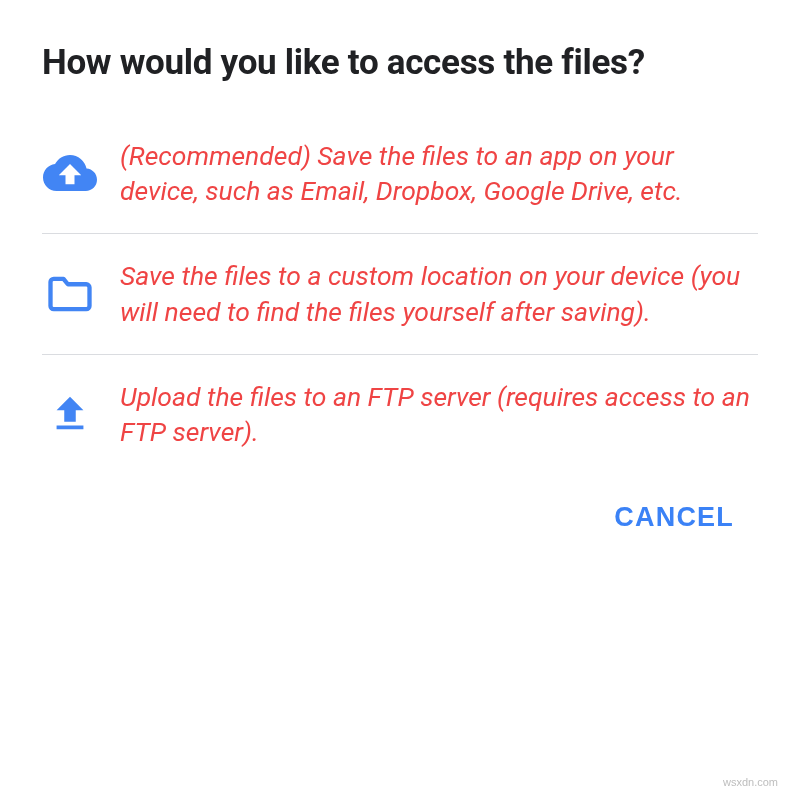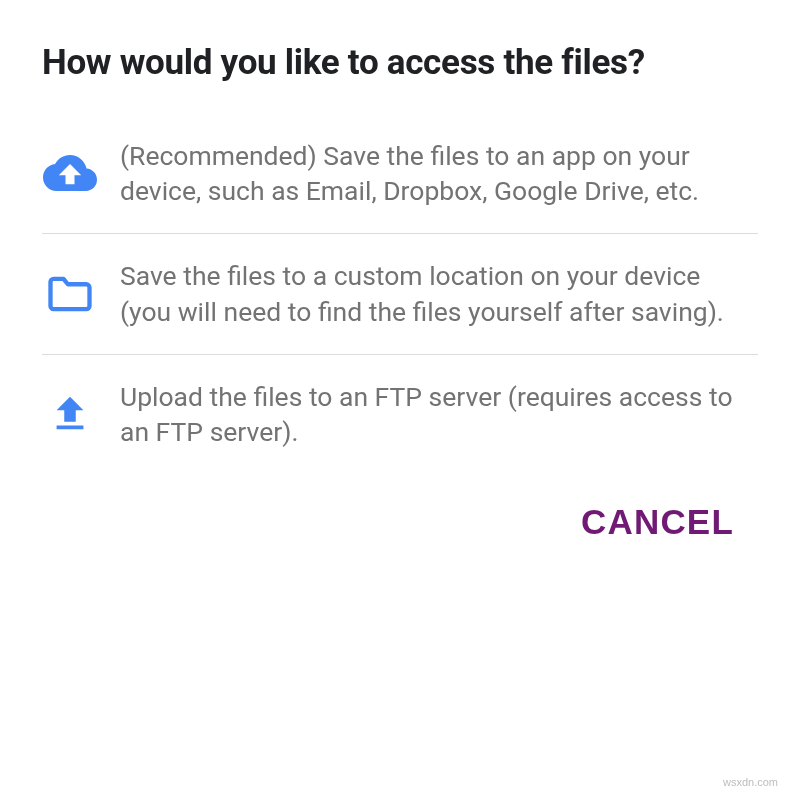--- a/index.html
+++ b/index.html
@@ -45,33 +45,34 @@
       flex: 0 0 56px;
       width: 56px;
       height: 56px;
       display: flex;
       align-items: center;
       justify-content: center;
     }
     .option-text {
       font-size: 26.5px;
       line-height: 1.35;
-      color: #737373;
+      color: #ef4444;
       font-weight: 400;
       letter-spacing: 0px;
+      font-style: italic;
     }
     .dialog-actions {
       display: flex;
       justify-content: flex-end;
       padding: 18px 10px 10px 0;
     }
     .cancel-button {
-      font-size: 35px;
+      font-size: 27px;
       font-weight: 600;
-      color: #701a75;
+      color: #3b82f6;
       letter-spacing: 1.2px;
       background: none;
       border: none;
       cursor: pointer;
       padding: 10px 14px;
     }
     .watermark {
       position: absolute;
       bottom: 4px;
       right: 22px;

